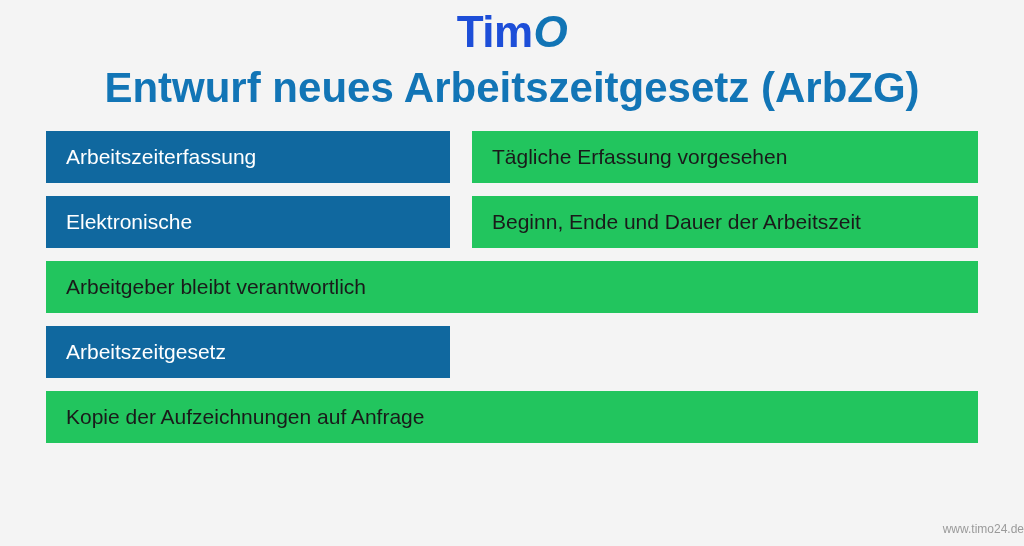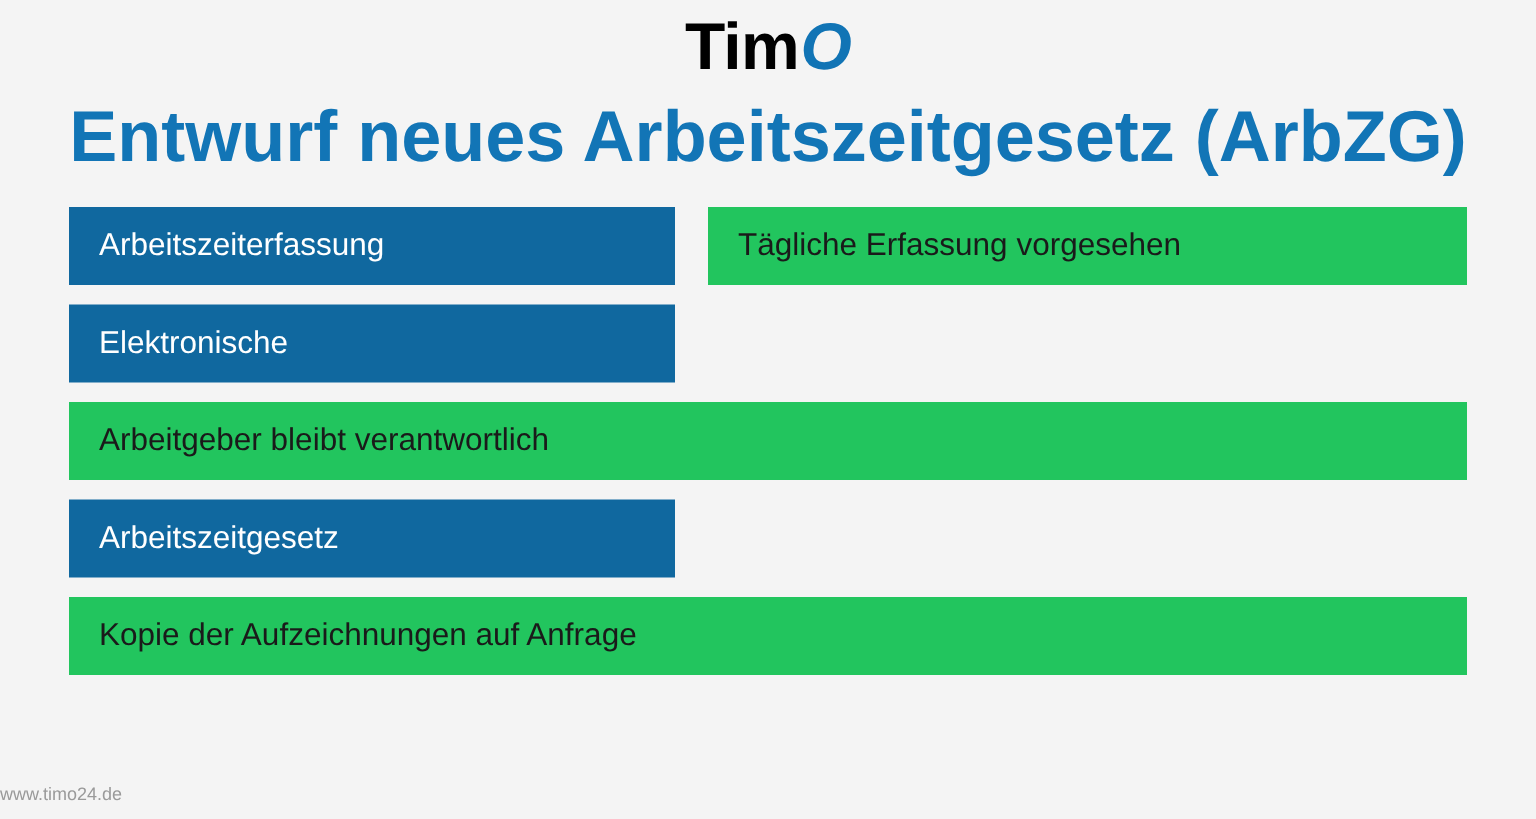--- a/index.html
+++ b/index.html
@@ -26,31 +26,31 @@
     margin-top: 8px;
     font-size: 44px;
     font-weight: bold;
     letter-spacing: -0.5px;
     color: #11263a;
     line-height: 1.1;
     display: flex;
     align-items: baseline;
   }
   .logo .logo-text {
-    color: #000000;
+    color: #1d4ed8;
   }
   .logo .logo-mark {
     color: #1174b5;
     font-style: italic;
     font-weight: bold;
     margin-left: 1px;
   }
   .title {
     margin-top: 8px;
-    font-size: 48px;
+    font-size: 42px;
     font-weight: bold;
     color: #1275b6;
     text-align: center;
     line-height: 1.15;
   }
   .grid {
     margin-top: 18px;
     width: 932px;
     display: flex;
     flex-direction: column;
@@ -78,21 +78,21 @@
   .cell-right {
     flex: 1;
     background: #22c55e;
     color: #1a1a1a;
   }
   .footer {
     position: absolute;
     bottom: 10px;
     left: 0;
     width: 100%;
-    text-align: left;
+    text-align: right;
     font-size: 12px;
     color: #9a9a9a;
   }
 </style>
 </head>
 <body>
 
 <div class="page">
 
   <div class="logo">
@@ -105,20 +105,21 @@
   <div class="grid">
 
     <div class="row">
       <div class="cell cell-left">Arbeitszeiterfassung</div>
       <div class="cell cell-right">Tägliche Erfassung vorgesehen</div>
     </div>
 
 
     <div class="row">
       <div class="cell cell-left">Elektronische</div>
+      <div class="cell cell-right">Beginn, Ende und Dauer der Arbeitszeit</div>
     </div>
 
     <div class="row">
       <div class="cell cell-right">Arbeitgeber bleibt verantwortlich</div>
     </div>
 
     <div class="row">
       <div class="cell cell-left">Arbeitszeitgesetz</div>
     </div>
 

